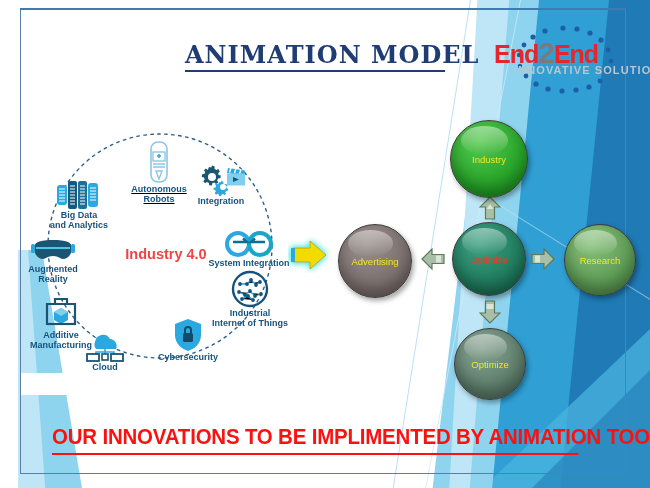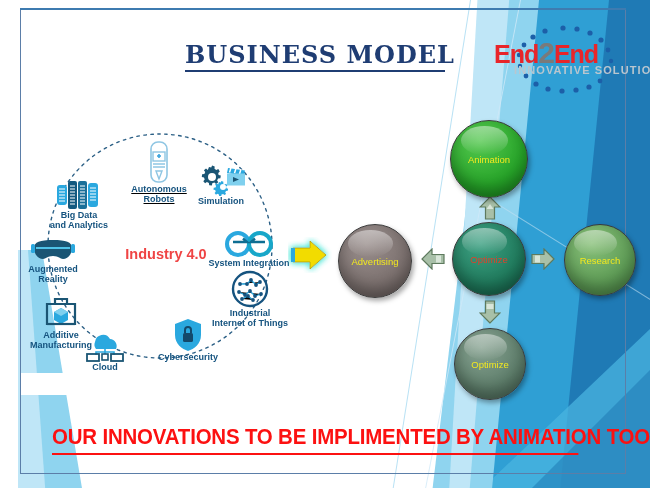--- a/index.html
+++ b/index.html
@@ -169,21 +169,21 @@
     <div class="panel p-left-pale"></div>
     <div class="panel p-left-pale2"></div>
     <div class="panel hairline-a"></div>
     <div class="panel hairline-b"></div>
     <div class="panel hairline-c"></div>
   </div>
 
   <div class="frame"></div>
   <div class="topline"></div>
 
-  <div class="title">BUSINESS MODEL</div>
+  <div class="title">ANIMATION MODEL</div>
 
   <div class="logo">
     <svg class="logo-dots" viewBox="0 0 150 70">
       <g fill="#1c5fa8">
         <circle cx="75" cy="4" r="2.6"></circle>
           <circle cx="89" cy="5" r="2.6"></circle>
         <circle cx="102" cy="9" r="2.6"></circle>
           <circle cx="113" cy="16" r="2.6"></circle>
         <circle cx="120" cy="26" r="2.4"></circle>
           <circle cx="123" cy="37" r="2.2"></circle>
@@ -325,21 +325,21 @@
       <svg class="ico" width="52" height="32" viewBox="0 0 52 32">
         <path d="M14 3l2.2.5.9-2 2.6 1-.2 2.2 1.8 1.4 2-1 1.5 2.3-1.6 1.5.4 2.2 2.2.5-.4 2.7-2.3.1-1 2 1.2 1.9-2.2 1.6-1.7-1.5-2.1.8-.4 2.2-2.7-.2-.3-2.3-2-.9-1.8 1.3-1.8-2 1.4-1.8-.7-2.1-2.2-.5.3-2.7 2.3-.2.8-2-1.3-1.8 2.1-1.7 1.8 1.4z" fill="#1a5574"></path>
         <circle cx="17" cy="13" r="4" fill="#fff"></circle>
         <path d="M24 18l1.7.4.7-1.5 2 .8-.2 1.7 1.4 1.1 1.6-.8 1.1 1.8-1.2 1.1.3 1.7 1.7.4-.3 2.1-1.8.1-.8 1.5.9 1.5-1.7 1.2-1.3-1.1-1.6.6-.3 1.7-2.1-.2-.2-1.7-1.6-.7-1.3 1-1.4-1.6 1.1-1.3-.5-1.7-1.7-.4.2-2 1.8-.2.6-1.5-1-1.4 1.6-1.3 1.4 1.1z" fill="#2aa8df"></path>
         <circle cx="28" cy="23" r="3" fill="#fff"></circle>
         <path d="M33 4l17 2.5-1 5-17-2.5z" fill="#2aa8df"></path>
         <path d="M36 3.5l-1.5 5M41 4.3l-1.5 5M46 5l-1.5 5" stroke="#fff" stroke-width="1.5"></path>
         <rect x="32" y="9.5" width="18" height="12" fill="#7fd0ee"></rect>
         <path d="M38 13l6 2.5-6 2.5z" fill="#1a5574"></path>
       </svg>
-      <div class="lbl">Simulation</div>
+      <div class="lbl">Integration</div>
     </div>
   </div>
 
   <div class="yarrow">
     <svg width="44" height="36" viewBox="0 0 44 36">
       <defs>
         <filter id="gl" x="-60%" y="-60%" width="220%" height="220%">
           <feGaussianBlur stdDeviation="3.2" result="b"></feGaussianBlur>
           <feFlood flood-color="#4fe8d8" flood-opacity="0.95" result="c"></feFlood>
           <feComposite in="c" in2="b" operator="in" result="g"></feComposite>
@@ -373,21 +373,21 @@
       <path d="M11 23L1 13h5.5V1h9v12H21z" fill="#a8c0a8" stroke="#5e7a5e" stroke-width="1.2"></path>
       <path d="M7.5 4h7v5h-7z" fill="#d9e6d9"></path>
     </svg>
 
     <svg class="warrow" style="left:421px;top:248px;" width="24" height="22" viewBox="0 0 24 22">
       <path d="M1 11l10 10v-5.5h12v-9H11V1z" fill="#a8c0a8" stroke="#5e7a5e" stroke-width="1.2"></path>
       <path d="M15 7.5h5v7h-5z" fill="#d9e6d9"></path>
     </svg>
 
     <div class="circ c-branding">
-      <span>Animation</span>
+      <span>Industry</span>
     </div>
     <div class="circ c-research">
       <span>Research</span>
     </div>
     <div class="circ c-optimize">
       <span>Optimize</span>
     </div>
     <div class="circ c-advertising">
       <span>Advertising</span>
     </div>

